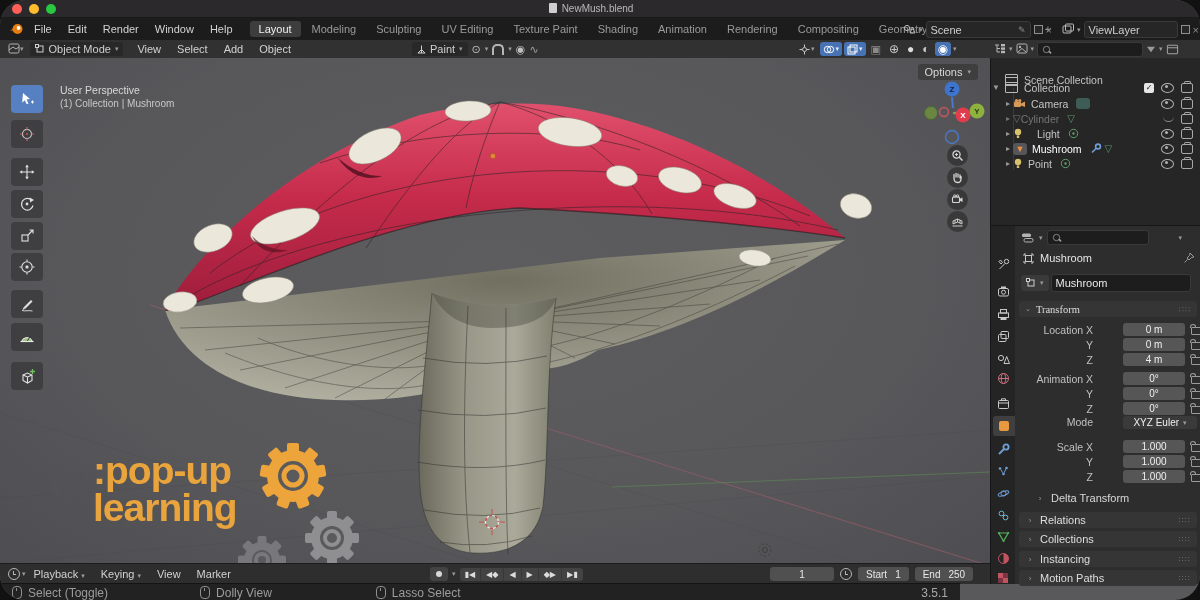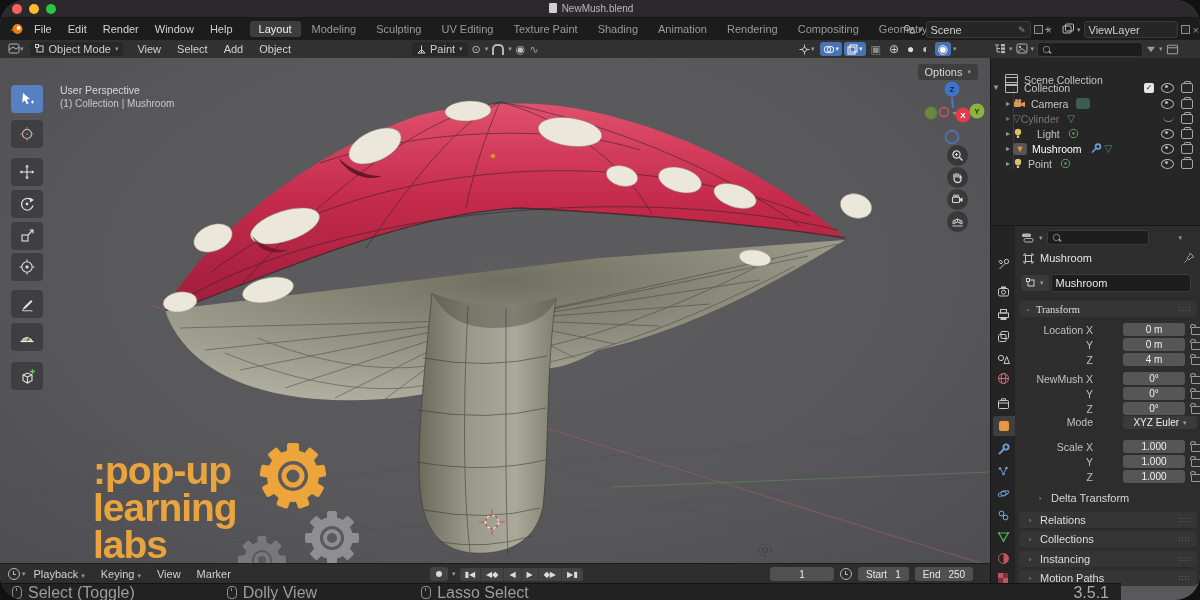--- a/index.html
+++ b/index.html
@@ -53,21 +53,21 @@
   .pfield{position:absolute;left:104px;width:62px;height:13px;background:#565656;border-radius:3px;color:#f0f0f0;
           font-size:10px;text-align:center;line-height:13px;}
   .pdrop{background:#3a3a3a;display:flex;align-items:center;justify-content:center;gap:4px;}
   .panelhdr{position:absolute;left:28px;width:178px;height:16px;background:#353535;border-radius:3px;display:flex;align-items:center;padding:0 6px;gap:5px;color:#dedede;box-sizing:border-box;}
   .grip{margin-left:auto;color:#6f6f6f;font-size:8px;letter-spacing:1px;}
   
   #timeline{left:0;top:563px;width:990px;height:20px;background:#2e2e2e;border-top:1px solid #1c1c1c;}
   .transport{display:flex;background:#434343;border-radius:3px;overflow:hidden;}
   .transport span{padding:2px 5px;font-size:8px;color:#ddd;border-right:1px solid #383838;}
   .tfield{background:#505050;border-radius:3px;height:14px;display:flex;align-items:center;justify-content:center;gap:8px;padding:0 8px;color:#e8e8e8;font-size:10px;}
-  #statusbar{left:0;top:583px;width:1121px;height:17px;background:#222222;border-top:1px solid #141414;color:#9c9c9c;font-size:16px;}
+  #statusbar{left:0;top:583px;width:960px;height:17px;background:#222222;border-top:1px solid #141414;color:#9c9c9c;font-size:12px;}
   .mouse{width:8px;height:11px;border:1px solid #8f8f8f;border-radius:4px;position:relative;margin-right:6px;}
   .mouse::before{content:"";position:absolute;left:3px;top:1px;width:1px;height:3px;background:#8f8f8f;}
   
   .imag{width:7px;height:7px;border:1.4px solid #9a9a9a;border-radius:50%;position:relative;}
   .imag::after{content:"";position:absolute;left:6px;top:6px;width:4px;height:1.5px;background:#9a9a9a;transform:rotate(45deg);}
   .ieye{width:11px;height:8px;border:1px solid #b0b0b0;border-radius:50%;position:relative;}
   .ieye::after{content:"";position:absolute;left:3px;top:1.5px;width:3px;height:3px;border-radius:50%;background:#b0b0b0;}
   .ieyec{width:11px;height:6px;border-bottom:1.6px solid #8a8a8a;border-radius:0 0 7px 7px;}
   .icamr{width:10px;height:8px;border:1px solid #a8a8a8;border-radius:2px;position:relative;}
   .icamr::before{content:"";position:absolute;left:2px;top:-3px;width:5px;height:2px;border:1px solid #a8a8a8;border-bottom:none;border-radius:2px 2px 0 0;}
@@ -474,21 +474,20 @@
       <svg width="13" height="13" viewBox="0 0 13 13">
           <path d="M2 9 L6.5 7 L11 9 M2 9 L2 6 L6.5 4 L11 6 L11 9 M6.5 7 V4 M4 8 L4 5 M9 8 V5" fill="none" stroke="#d8d8d8" stroke-width="0.9"></path>
           <path d="M1.5 11 H11.5" stroke="#d8d8d8" stroke-width="0.9"></path>
         </svg>
       </div>
 
     <div class="abs" id="wm">
       <span class="tpl">tpl</span>
       <div class="wl">:pop-up</div>
       <div class="wl">learning</div>
-      <div class="wl">labs</div>
     </div>
     <svg class="abs" width="150" height="160" viewBox="0 0 150 160" style="left:228px;top:382px;">
       <g transform="translate(65,36)" fill="#eda43b">
         <g>
           <rect x="-6" y="-33" width="12" height="12" rx="2"></rect>
             <rect x="-6" y="-33" width="12" height="12" rx="2" transform="rotate(40)"></rect>
           <rect x="-6" y="-33" width="12" height="12" rx="2" transform="rotate(80)"></rect>
             <rect x="-6" y="-33" width="12" height="12" rx="2" transform="rotate(120)"></rect>
           <rect x="-6" y="-33" width="12" height="12" rx="2" transform="rotate(160)"></rect>
             <rect x="-6" y="-33" width="12" height="12" rx="2" transform="rotate(200)"></rect>
@@ -782,21 +781,21 @@
         <span class="pfield">0 m</span>
       <span class="ilock abs" style="left:172px;"></span>
       </div>
     <div class="prow" style="left:28px;top:128px;">
       <span class="plabel">Z</span>
         <span class="pfield">4 m</span>
       <span class="ilock abs" style="left:172px;"></span>
       </div>
 
     <div class="prow" style="left:28px;top:147px;">
-      <span class="plabel">NewMush X</span>
+      <span class="plabel">Animation X</span>
         <span class="pfield">0°</span>
       <span class="ilock abs" style="left:172px;"></span>
       </div>
     <div class="prow" style="left:28px;top:162px;">
       <span class="plabel">Y</span>
         <span class="pfield">0°</span>
       <span class="ilock abs" style="left:172px;"></span>
       </div>
     <div class="prow" style="left:28px;top:177px;">
       <span class="plabel">Z</span>

